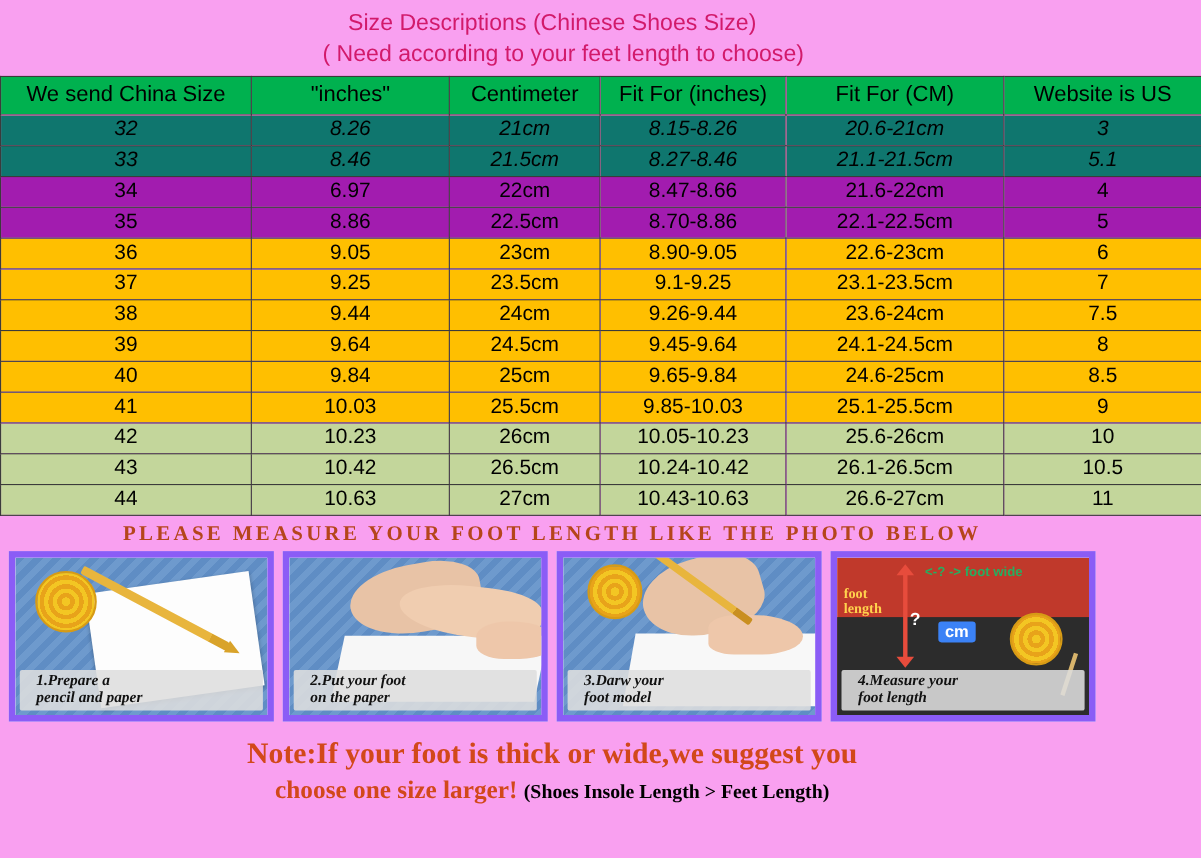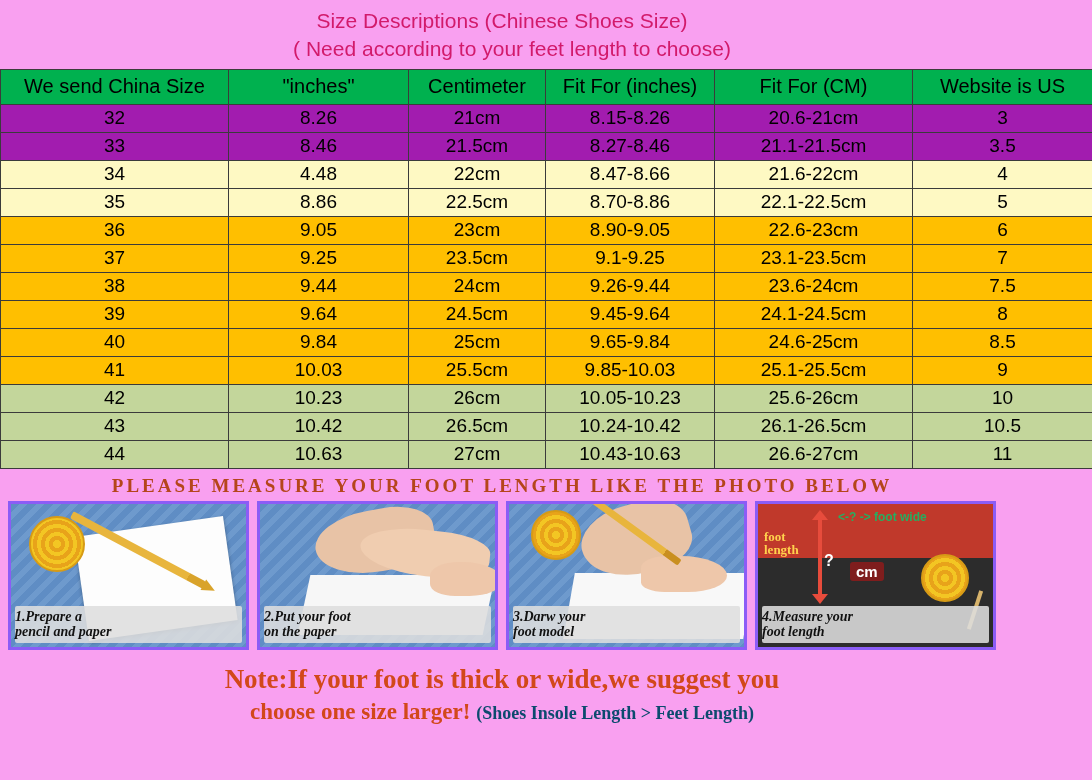--- a/index.html
+++ b/index.html
@@ -50,22 +50,22 @@
     padding: 0;
     overflow: hidden;
     white-space: nowrap;
   }
   table.size-table th {
     background: #00b14f;
     font-weight: normal;
     font-size: 20px;
     height: 34px;
   }
-  .row-blue1 td { background: #a21caf; }
-  .row-cyan  td { background: #fef9c3; }
+  .row-blue1 td { background: #0f766e; font-style: italic; }
+  .row-cyan  td { background: #a21caf; }
   .row-orange td { background: #ffbf00; }
   .row-green td { background: #c3d69b; }
 
   col.c1 { width: 228px; }
   col.c2 { width: 180px; }
   col.c3 { width: 137px; }
   col.c4 { width: 169px; }
   col.c5 { width: 198px; }
   col.c6 { width: 180px; }
 
@@ -82,37 +82,37 @@
   .photos {
     display: flex;
     justify-content: space-between;
     padding: 0 8px;
     gap: 8px;
   }
   .photo {
     position: relative;
     width: 258px;
     height: 143px;
-    border: 3px solid #8b5cf6;
+    border: 6px solid #8b5cf6;
     overflow: hidden;
     background: #fff;
   }
   .caption {
     position: absolute;
     left: 4px;
     bottom: 4px;
     right: 4px;
     background: rgba(222,222,222,0.88);
     color: #111;
     font-size: 14px;
     font-weight: bold;
     font-style: italic;
     font-family: "Liberation Serif", serif;
     line-height: 1.1;
-    padding: 3px 0;
+    padding: 3px 15px;
     border-radius: 2px;
     text-align: left;
   }
   
   .scene1 { position:absolute; inset:0; background:
       repeating-linear-gradient(135deg, #5f8dc4 0 6px, #6e9acd 6px 12px); }
   .paper1 { position:absolute; left:70px; top:22px; width:150px; height:105px;
       background:#fdfdfd; transform: rotate(-8deg); box-shadow:0 2px 4px rgba(0,0,0,.3); }
   .pencil1 { position:absolute; left:52px; top:42px; width:150px; height:8px;
       background:linear-gradient(to right,#e8b53d 0 88%, #d9a32a 88% 100%);
@@ -162,21 +162,21 @@
       border-right:8px solid transparent; }
   .sc4-arrow:after { content:""; position:absolute; left:-6px; bottom:-8px;
       border-top:10px solid #e74c3c; border-left:8px solid transparent;
       border-right:8px solid transparent; }
   .sc4-txt1 { position:absolute; left:6px; top:26px; color:#ffd24d;
       font-size:13px; font-weight:bold; font-family:"Liberation Serif",serif;
       line-height:1.0; }
   .sc4-green { position:absolute; left:80px; top:6px; color:#27ae60;
       font-size:12px; font-weight:bold; }
   .sc4-cm { position:absolute; left:92px; top:58px; color:#fff;
-      font-size:15px; font-weight:bold; background:#7f1d1d; padding:1px 6px;
+      font-size:15px; font-weight:bold; background:#3b82f6; padding:1px 6px;
       border-radius:3px; }
   .sc4-q { position:absolute; left:66px; top:48px; color:#fff; font-size:16px;
       font-weight:bold; }
   .sc4-spiral { position:absolute; right:24px; top:50px; width:44px; height:44px;
       border-radius:50%; background:
       repeating-radial-gradient(circle, #f3c623 0 4px, #e8a31a 4px 8px);
       border:2px solid #d79b15; }
   .sc4-stick { position:absolute; right:16px; top:86px; width:4px; height:40px;
       background:#d7b36b; transform:rotate(18deg); }
   
@@ -191,21 +191,21 @@
     font-size: 27px;
     font-family: "Liberation Serif", serif;
   }
   .note .n2 {
     color: #d2481a;
     font-weight: bold;
     font-size: 23px;
     font-family: "Liberation Serif", serif;
   }
   .note .n2 .sub {
-    color: #0c4a6e;
+    color: #000000;
     font-size: 18px;
   }
 </style>
 </head>
 <body>
 
 <div class="page">
 
   <div class="header">
     <div class="line1">Size Descriptions  (Chinese Shoes Size)</div>
@@ -239,25 +239,25 @@
           <td>8.15-8.26</td>
           <td>20.6-21cm</td>
           <td>3</td>
         </tr>
         <tr class="row-blue1">
           <td>33</td>
           <td>8.46</td>
           <td>21.5cm</td>
           <td>8.27-8.46</td>
           <td>21.1-21.5cm</td>
-          <td>3.5</td>
+          <td>5.1</td>
         </tr>
         <tr class="row-cyan">
           <td>34</td>
-          <td>4.48</td>
+          <td>6.97</td>
           <td>22cm</td>
           <td>8.47-8.66</td>
           <td>21.6-22cm</td>
           <td>4</td>
         </tr>
         <tr class="row-cyan">
           <td>35</td>
           <td>8.86</td>
           <td>22.5cm</td>
           <td>8.70-8.86</td>

